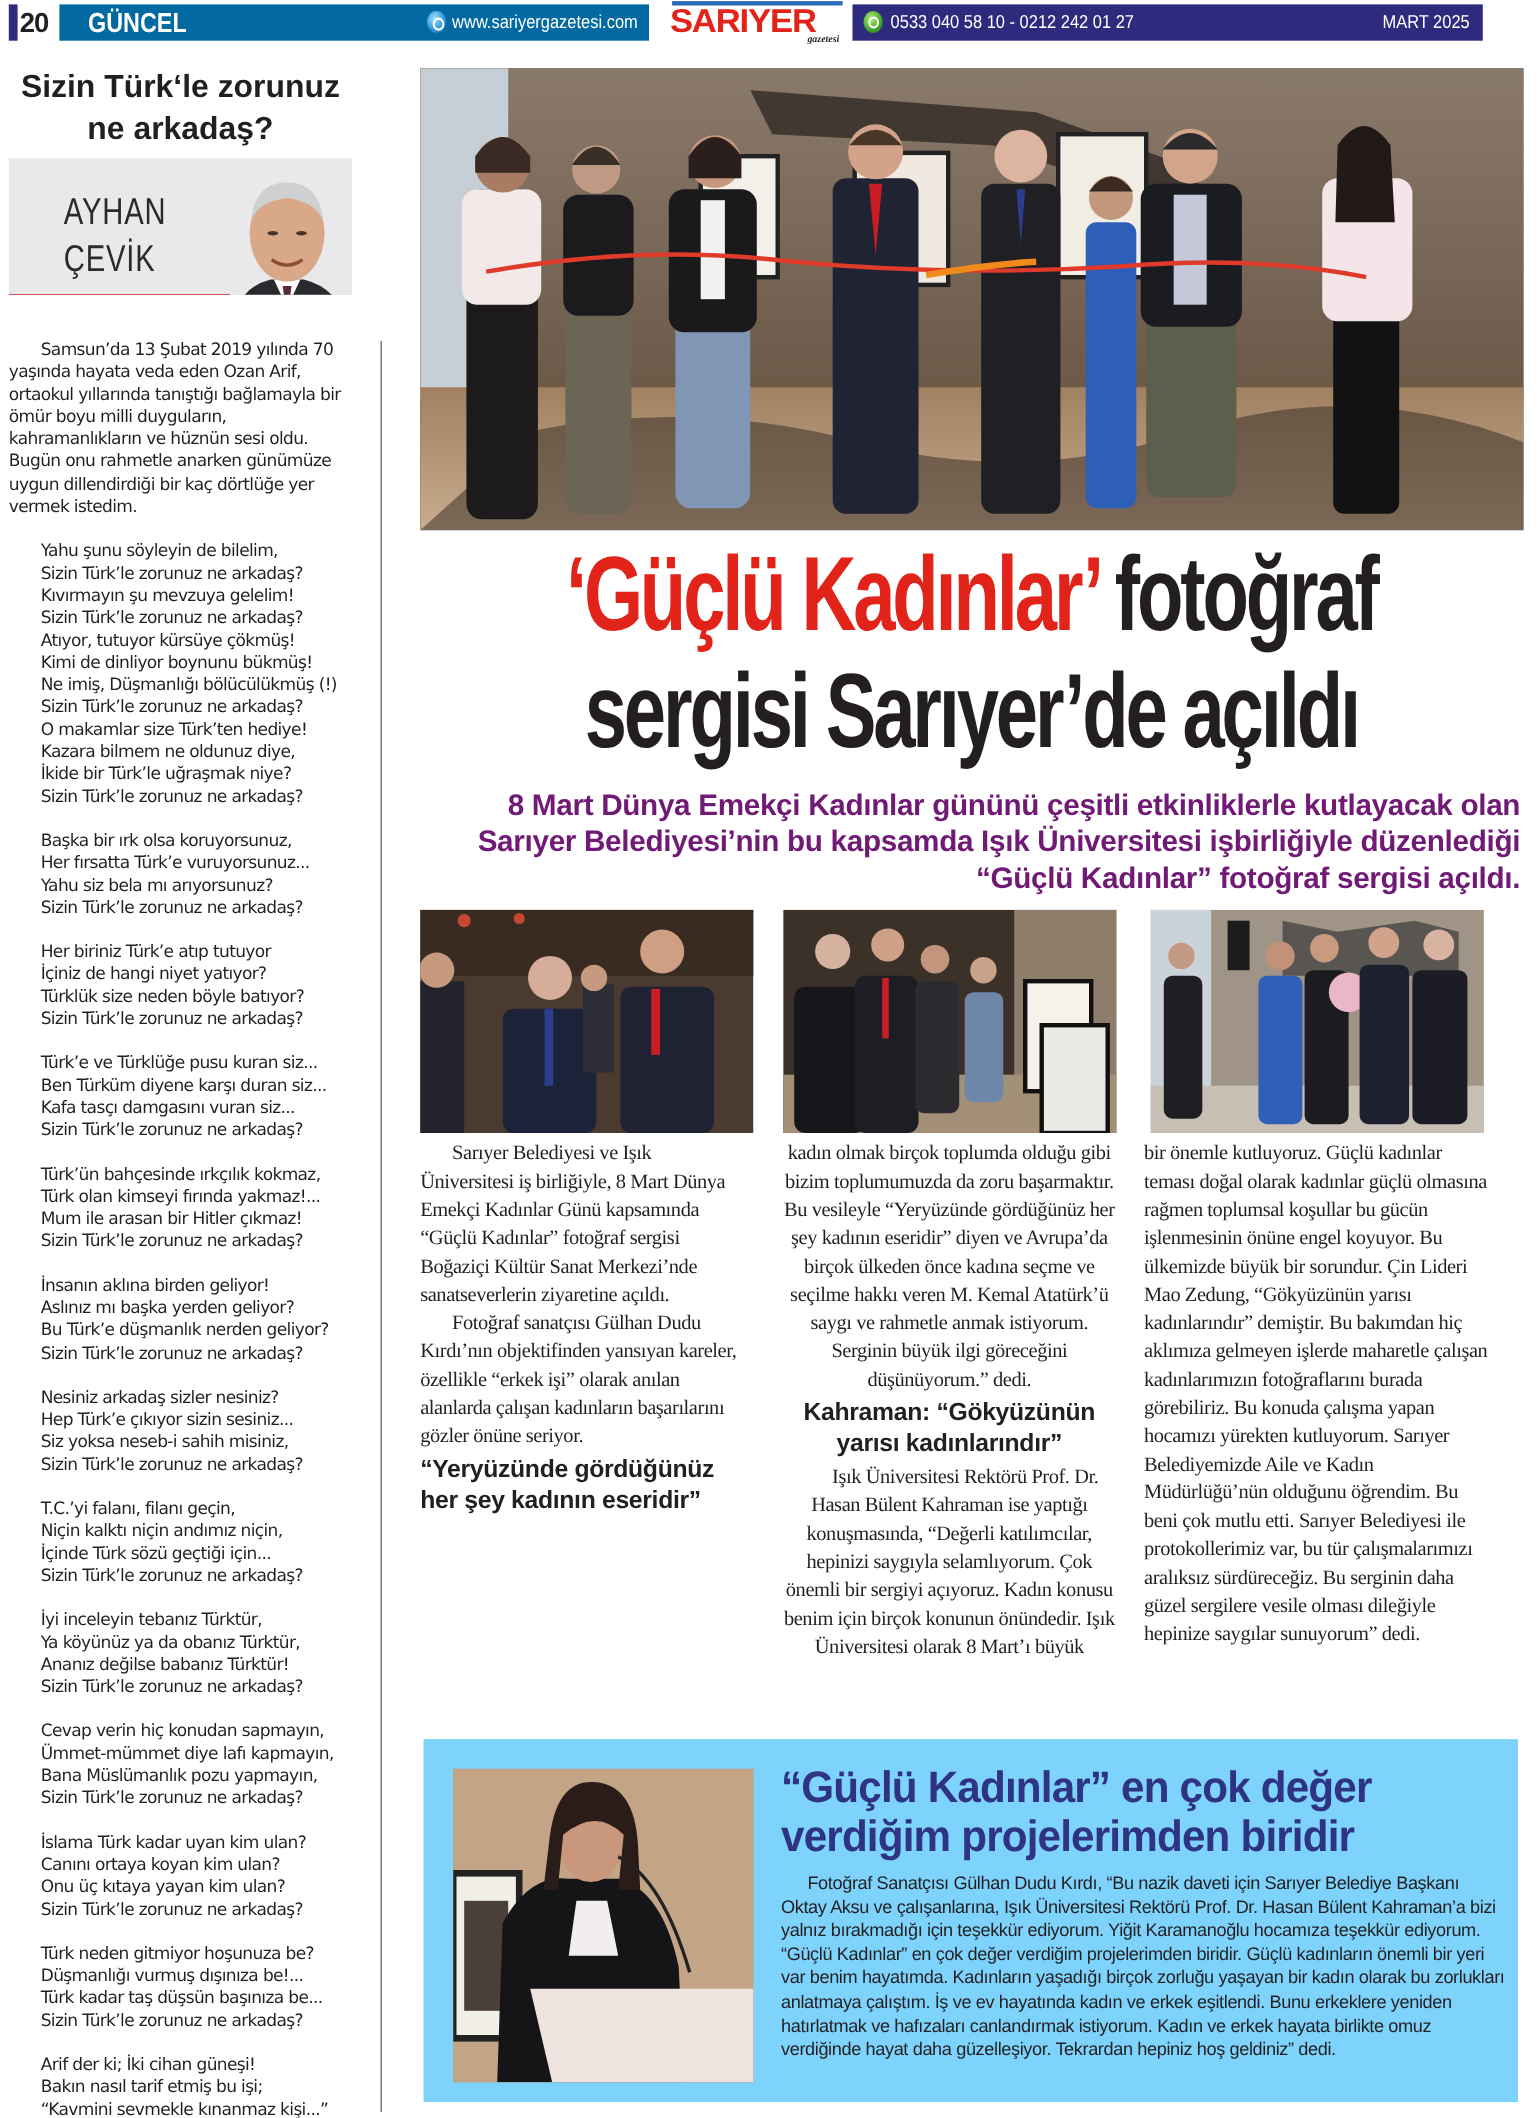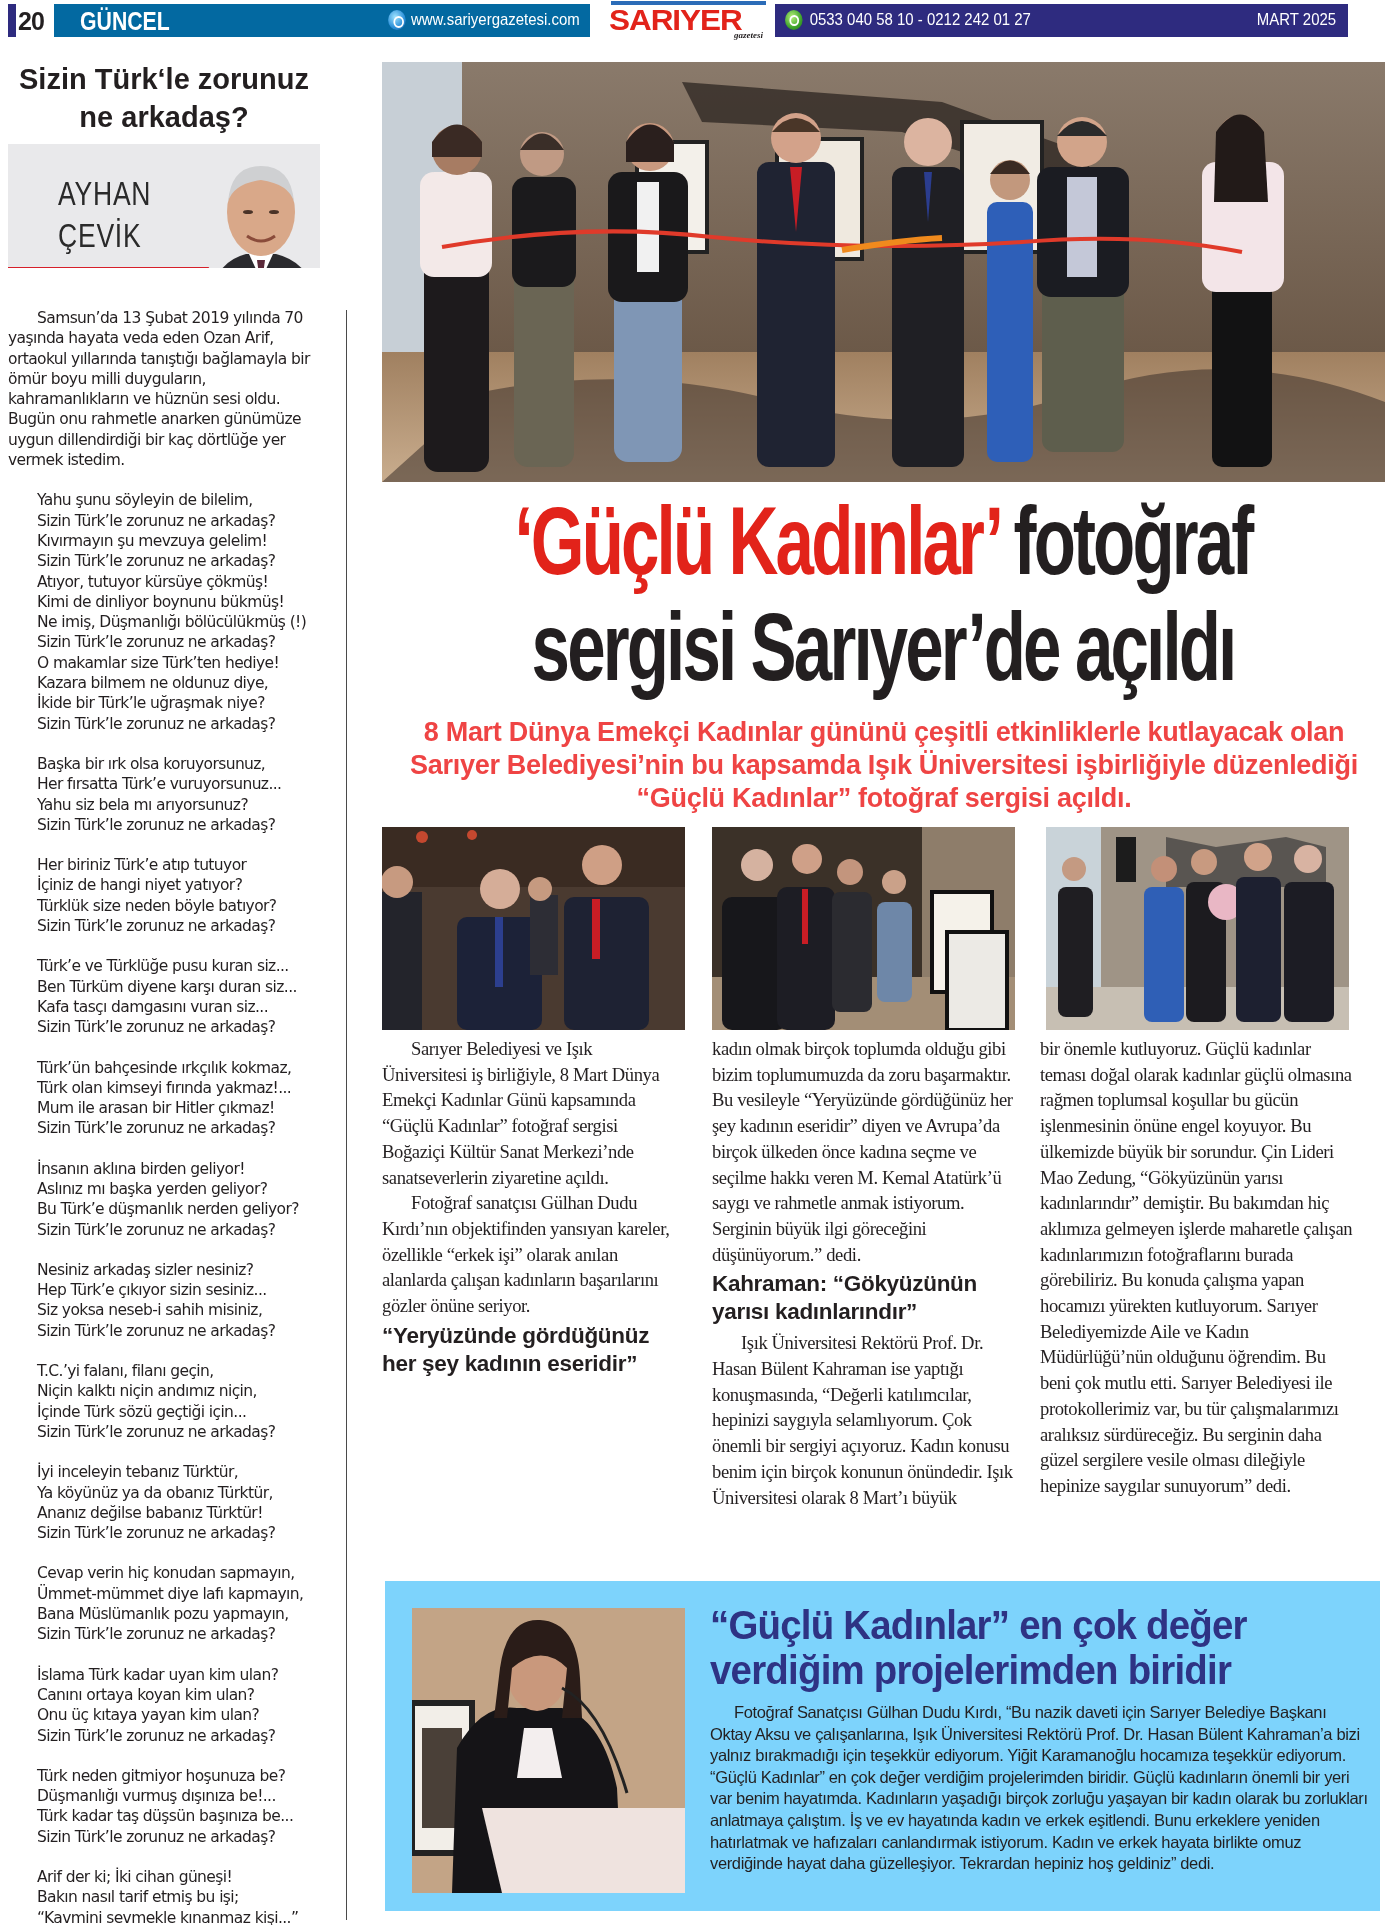--- a/index.html
+++ b/index.html
@@ -39,30 +39,30 @@
   .col-body p.intro { text-indent: 29px; margin-bottom: 20px; }
   .col-body .stanza { padding-left: 29px; margin-bottom: 20px; }
   .col-body .stanza div { white-space: nowrap; }
 
   
   .hero { position: absolute; left: 382px; top: 62px; width: 1003px; height: 420px; overflow: hidden; background: #5b4a3d; }
   .headline { position: absolute; left: 378px; top: 488px; width: 1010px; text-align: center; font-family: "Liberation Sans", sans-serif; font-weight: bold; font-size: 96px; line-height: 106px; letter-spacing: -4px; transform: scaleX(0.72); transform-origin: center; white-space: nowrap; }
   .headline .red { color: #e2231a; }
   .headline .black { color: #231f20; }
   .headline .line { display: block; width: 1400px; margin-left: -195px; }
-  .deck { position: absolute; left: 386px; top: 716px; width: 996px; text-align: center; font: bold 27px/33px "Liberation Sans", sans-serif; color: #ef4444; letter-spacing: -0.3px; }
+  .deck { position: absolute; left: 386px; top: 716px; width: 996px; text-align: right; font: bold 27px/33px "Liberation Sans", sans-serif; color: #701a75; letter-spacing: -0.3px; }
 
   .thumbs { position: absolute; left: 382px; top: 827px; width: 1003px; height: 203px; }
   .thumb { position: absolute; top: 0; height: 203px; overflow: hidden; }
 
   .body3 { position: absolute; top: 1036px; font: 18.6px/25.7px "Liberation Serif", serif; color: #231f20; letter-spacing: -0.4px; }
   .body3 p.ind { text-indent: 29px; }
   .body3 h3 { font: bold 22.5px/28px "Liberation Sans", sans-serif; color: #231f20; margin: 3px 0 4px 0; letter-spacing: -0.3px; }
   .c1 { left: 382px; width: 296px; }
-  .c2 { left: 712px; width: 302px; }
+  .c2 { left: 712px; width: 302px; text-align: center; }
   .c3 { left: 1040px; width: 320px; }
 
   
   .box { position: absolute; left: 385px; top: 1581px; width: 995px; height: 330px; background: #7dd3fc; }
   .box-photo { position: absolute; left: 27px; top: 27px; width: 273px; height: 285px; overflow: hidden; background: #b99b7e; }
   .box-title { position: absolute; left: 325px; top: 22px; width: 660px; font: bold 40px/45px "Liberation Sans", sans-serif; color: #2e3384; letter-spacing: -0.8px; transform: scaleX(0.96); transform-origin: left; }
   .box-text { position: absolute; left: 325px; top: 121px; width: 660px; font: 16.5px/21.6px "Liberation Sans", sans-serif; color: #231f20; letter-spacing: -0.35px; }
   .box-text p { text-indent: 24px; }
 </style>
 </head>

